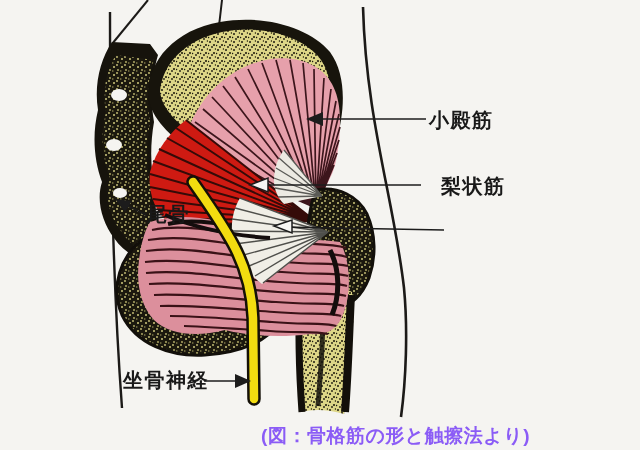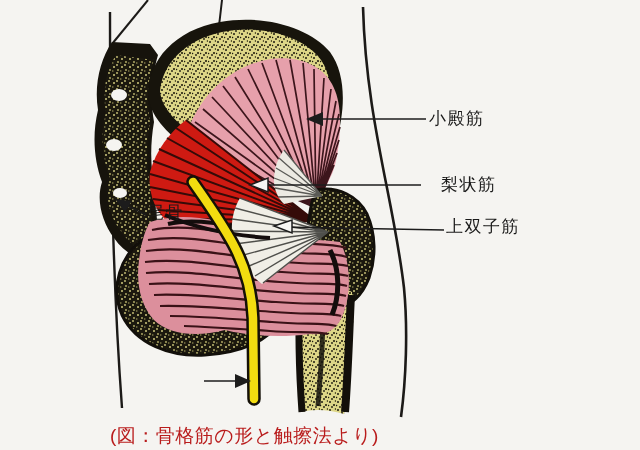--- a/index.html
+++ b/index.html
@@ -6,33 +6,33 @@
   body{
     width:640px;height:450px;overflow:hidden;
     font-family:"Liberation Sans","DejaVu Sans",sans-serif;
     background:#f4f3f0;
   }
   .figure-wrap{position:relative;width:640px;height:450px;background:#f5f4f1;}
   svg.art{position:absolute;left:0;top:0;}
   .anno-label{
     position:absolute;
     color:#191919;
-    font-size:17px;
-    font-weight:400;
+    font-size:20px;
+    font-weight:700;
     letter-spacing:1.5px;
     white-space:nowrap;
     line-height:1;
   }
   .caption{
     position:absolute;
     left:110px;top:423px;width:420px;
-    text-align:left;
-    color:#b91c1c;
+    text-align:right;
+    color:#8b5cf6;
     font-size:19px;
-    font-weight:400;
+    font-weight:700;
     letter-spacing:0.5px;
   }
 </style>
 </head>
 <body>
 
 <div class="figure-wrap">
 
 <svg class="art" width="640" height="450" viewBox="0 0 640 450">
   <defs>
@@ -155,20 +155,20 @@
     <polygon points="115,199 132,201 125,212" fill="#1c1c1c" stroke="none"></polygon>
     <path d="M204,381 L240,381"></path>
     <polygon points="251,381 235,374 235,388" fill="#1c1c1c" stroke="none"></polygon>
   </g>
 </svg>
 
 <div class="anno-label" style="left:429px;top:110px">小殿筋</div>
 
 <div class="anno-label" style="left:441px;top:176px">梨状筋</div>
 
-<div class="anno-label" style="left:446px;top:218px">上双子筋</div>
 
 <div class="anno-label" style="left:147px;top:204px">尾骨</div>
 
+<div class="anno-label" style="left:123px;top:370px">坐骨神経</div>
 
 <div class="caption">(図：骨格筋の形と触擦法より)</div>
 
 </div>
 
 </body></html>

